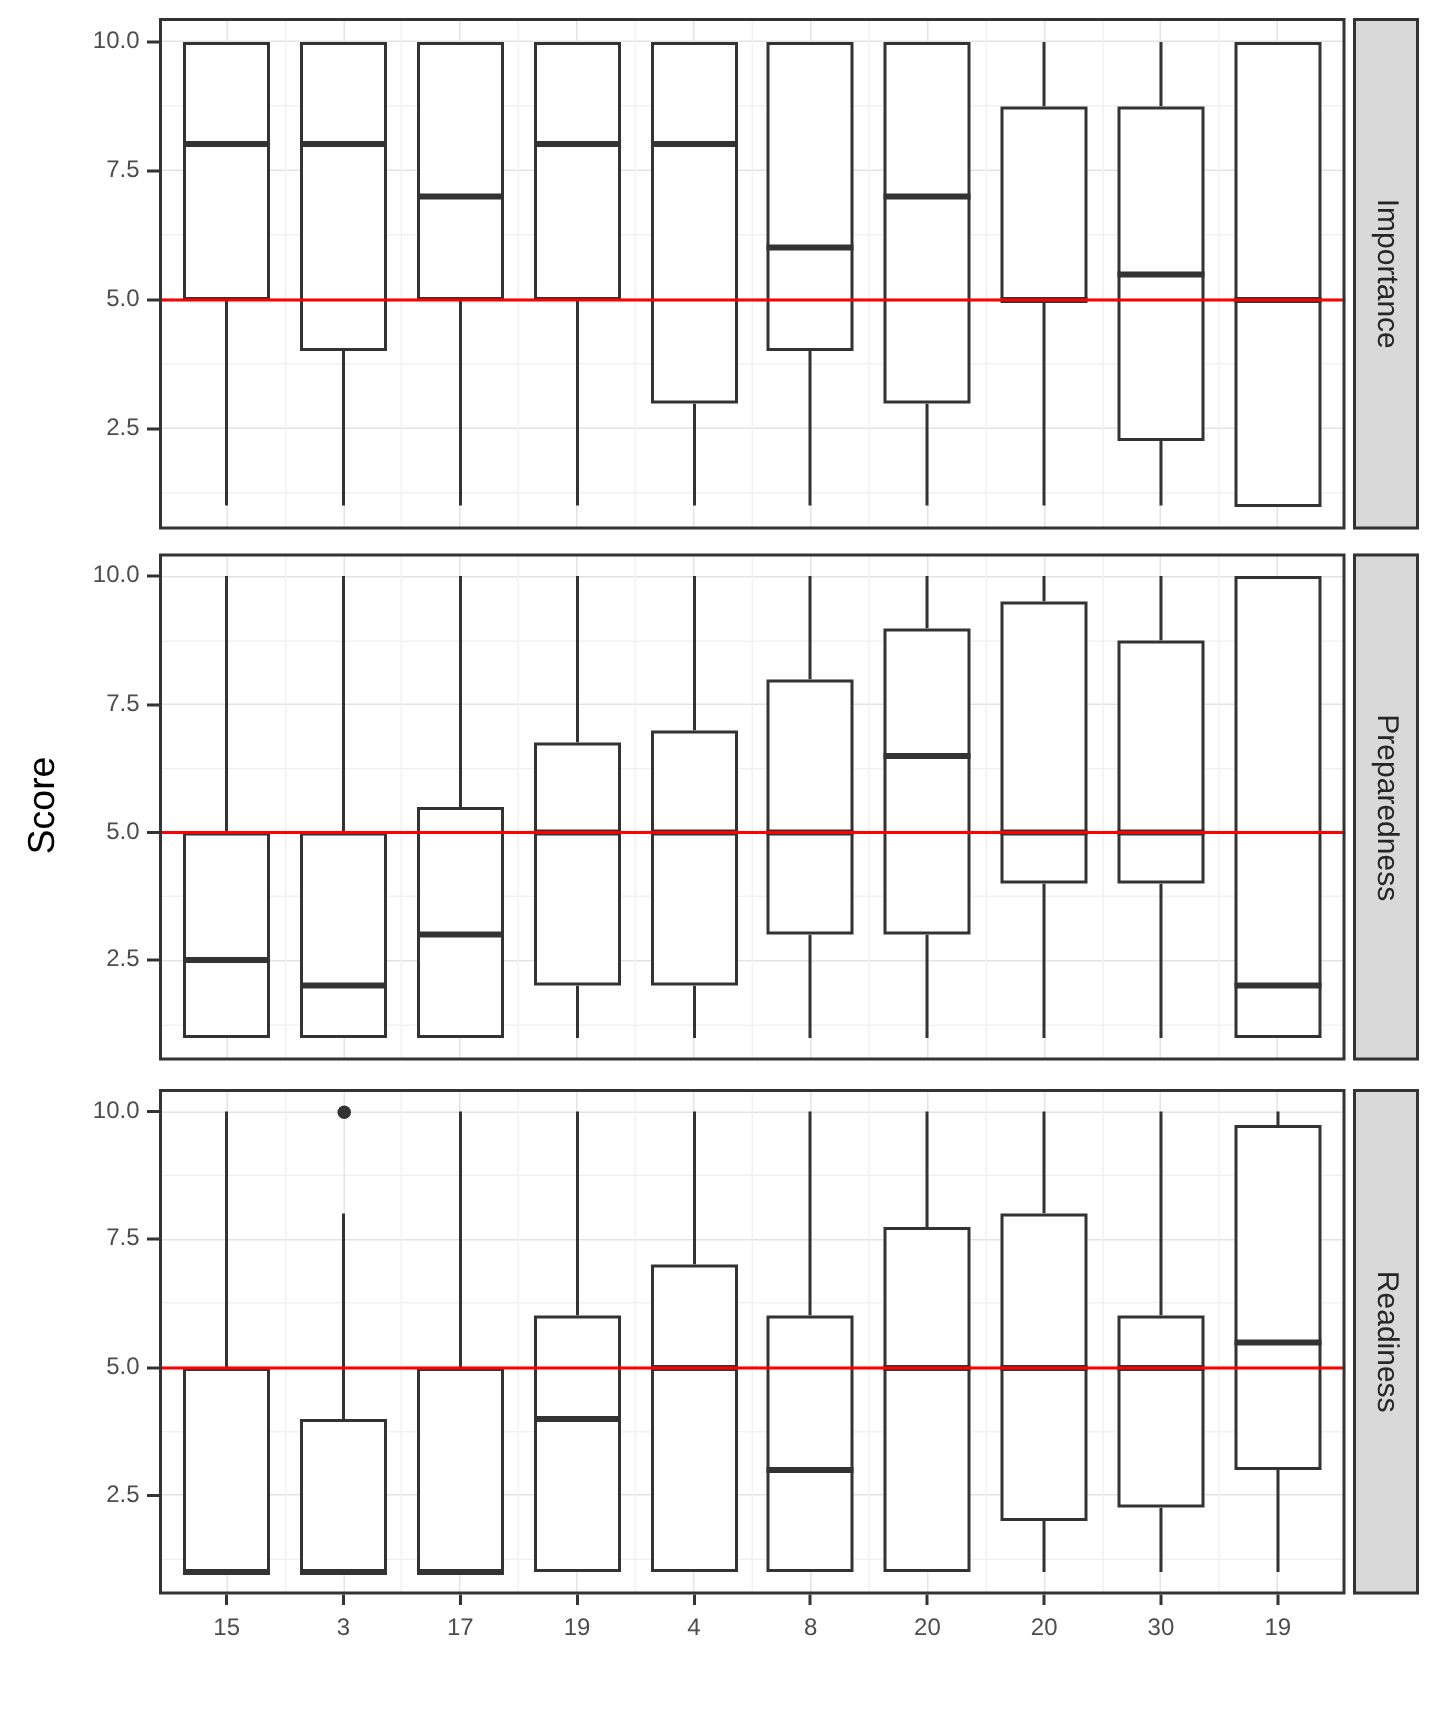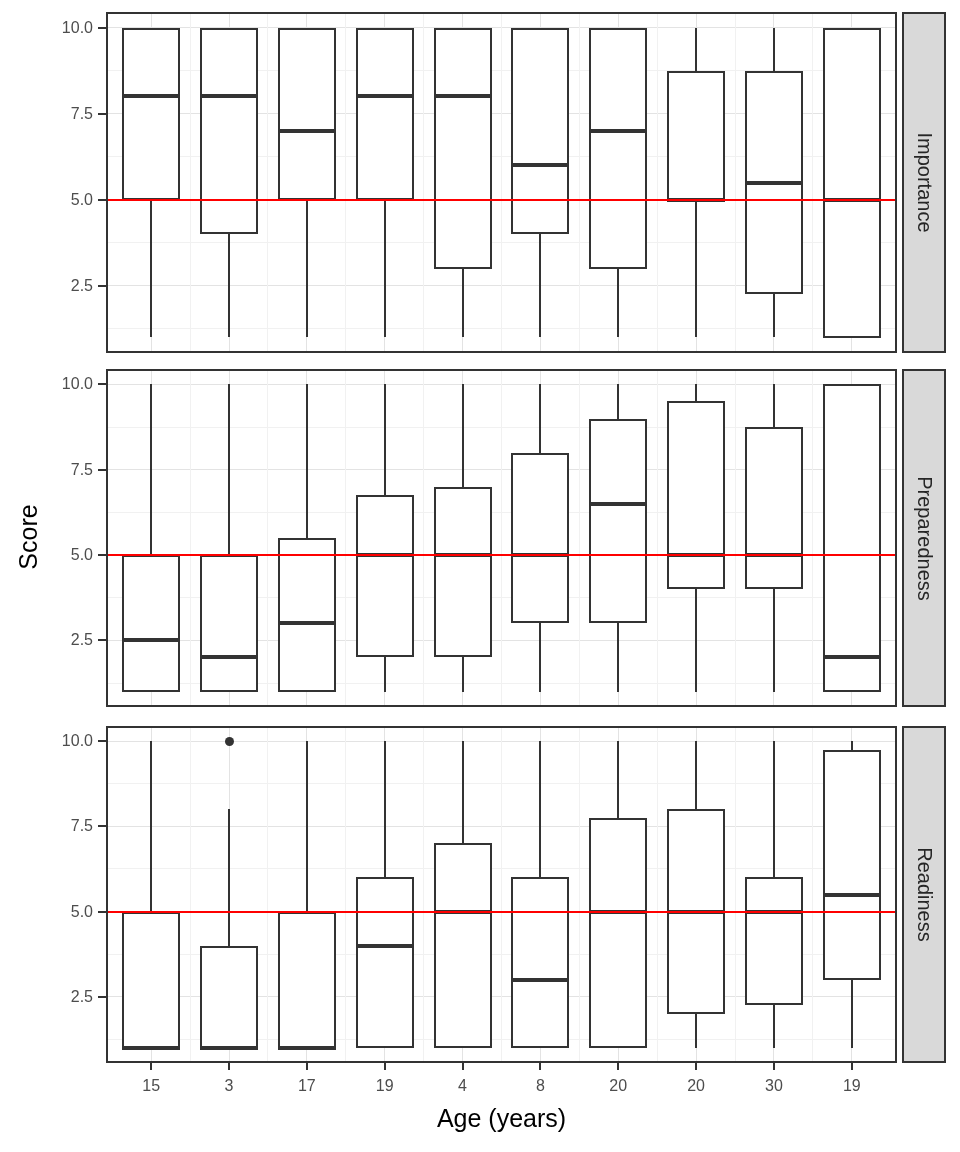--- a/index.html
+++ b/index.html
@@ -267,15 +267,14 @@
       <div class="tick-label x-tick-label" style="left: 515.427px; width: 50px; top: 1074px; color: rgb(77, 77, 77);">8</div>
       <div class="tick" style="left: 617.281px; width: 2px; top: 1063px; height: 7px;"></div>
       <div class="tick-label x-tick-label" style="left: 593.281px; width: 50px; top: 1074px; color: rgb(77, 77, 77);">20</div>
       <div class="tick" style="left: 695.136px; width: 2px; top: 1063px; height: 7px;"></div>
       <div class="tick-label x-tick-label" style="left: 671.136px; width: 50px; top: 1074px; color: rgb(77, 77, 77);">20</div>
       <div class="tick" style="left: 772.99px; width: 2px; top: 1063px; height: 7px;"></div>
       <div class="tick-label x-tick-label" style="left: 748.99px; width: 50px; top: 1074px; color: rgb(77, 77, 77);">30</div>
       <div class="tick" style="left: 850.844px; width: 2px; top: 1063px; height: 7px;"></div>
       <div class="tick-label x-tick-label" style="left: 826.844px; width: 50px; top: 1074px; color: rgb(77, 77, 77);">19</div>
     </div>
-  <div class="axis-title" id="x-axis-title" style="left: 106px; width: 791px; top: 1102px; height: 32px; line-height: 32px; color: rgb(0, 0, 0);">Age (years)</div>
   <div class="axis-title" id="y-axis-title" style="left: -72px; top: 522px; width: 200px; height: 30px; line-height: 30px; transform: rotate(-90deg); color: rgb(0, 0, 0);">Score</div>
 </div>
 
 </body></html>

